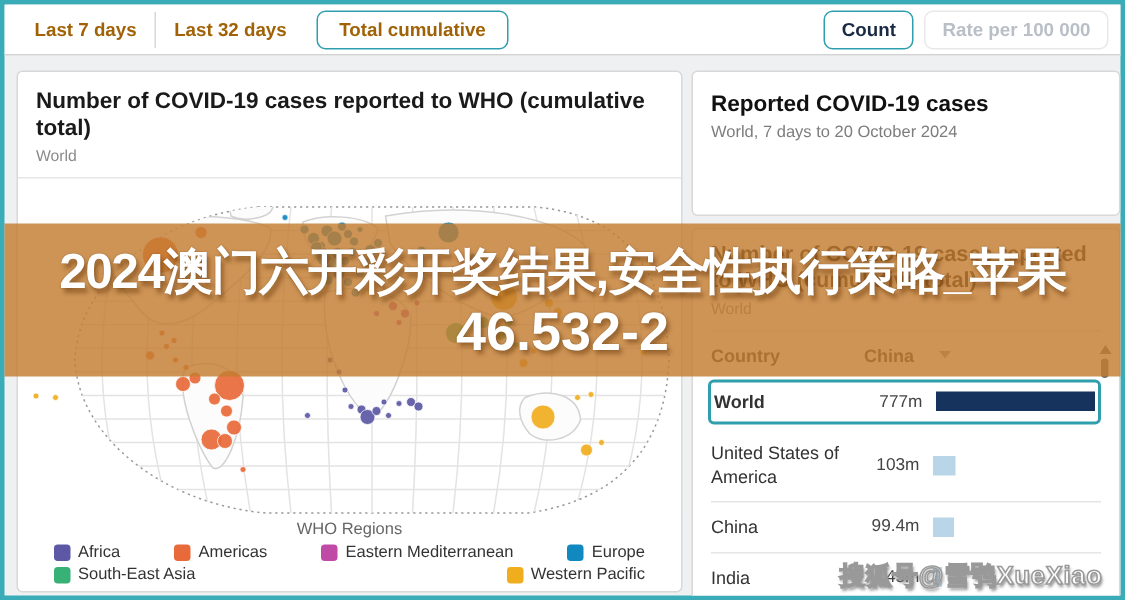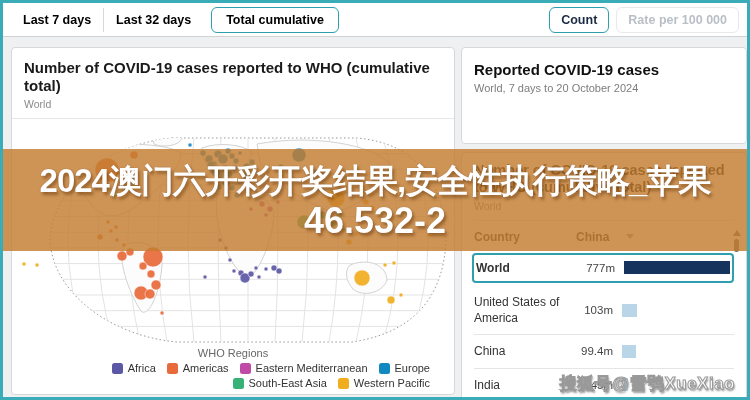--- a/index.html
+++ b/index.html
@@ -8,41 +8,41 @@
   }
   *{margin:0;padding:0;box-sizing:border-box;}
   html,body{width:750px;height:400px;overflow:hidden;}
   body{font-family:"Liberation Sans","DejaVu Sans",sans-serif;position:relative;
        background:#eef0f1;border:3px solid var(--page-border);}
   
   .topbar{position:absolute;left:0;top:0;width:744px;height:34px;background:#fff;
           border-bottom:1px solid #d2d2d2;display:flex;align-items:center;
           justify-content:space-between;padding:0 8px;z-index:5;}
   .tabs,.metrics{display:flex;align-items:center;}
-  .tab{font-size:12.5px;font-weight:bold;color:#000000;padding:5px 12px;cursor:pointer;text-align:center;}
+  .tab{font-size:12.5px;font-weight:bold;color:#a16207;padding:5px 12px;cursor:pointer;text-align:center;}
   .tab:not(.active):not(:first-child){border-left:1px solid #d8d8d8;}
   .tab.active{border:1.5px solid var(--accent);border-radius:6px;margin-left:8px;padding:5px 14px;background:#fff;}
   .metric{font-size:12.5px;font-weight:bold;padding:5px 11px;border-radius:6px;margin-left:7px;}
   .metric.active{border:1.5px solid var(--accent);color:#1b2a44;}
   .metric:not(.active){color:#b9bfc6;border:1px solid #e8e8e8;}
   
   .card{position:absolute;background:#fff;border:1px solid #d8d8d8;border-radius:4px;}
   #map-card{left:8px;top:44px;width:444px;height:348px;}
   #stats-card{left:458px;top:44px;width:286px;height:97px;padding:10px 12px;}
   #table-card{left:458px;top:149px;width:286px;height:265px;padding:9px 12px 0 12px;}
   .card-title{font-size:14.5px;font-weight:bold;color:#1a1a1a;line-height:1.2;}
   #map-card .card-title{padding:11px 12px 0 12px;font-size:15px;}
   .card-sub{font-size:10.5px;color:#8a8a8a;margin-top:3px;}
   #map-card .card-sub{padding:0 12px;}
   .hr{border-bottom:1px solid #e6e6e6;margin-top:8px;}
   
   #map-svg{position:absolute;left:0;top:52px;width:444px;height:250px;}
   .legend{position:absolute;left:0;bottom:5px;width:100%;text-align:center;}
   .legend-title{font-size:11px;color:#666;margin-bottom:3px;}
-  .legend-items{display:flex;flex-wrap:wrap;justify-content:flex-end;row-gap:3px;
+  .legend-items{display:flex;flex-wrap:wrap;justify-content:space-between;row-gap:3px;
                 column-gap:11px;padding:0 24px;}
   .legend-item{display:flex;align-items:center;gap:5px;font-size:11px;color:#333;}
   .legend-swatch{width:11px;height:11px;border-radius:2.5px;display:inline-block;}
   
   .big-row{display:flex;align-items:flex-start;gap:10px;}
   .big-number{font-size:33px;font-weight:bold;color:#000;letter-spacing:-1px;line-height:1.05;}
   .delta-block{padding-top:3px;}
   .delta{font-size:14px;font-weight:bold;color:var(--delta);line-height:1.1;}
   .delta-caption{font-size:10.5px;font-weight:bold;color:var(--delta);margin-top:1px;}
   .stats-label{font-size:15px;font-weight:bold;color:#111;margin-top:3px;}

